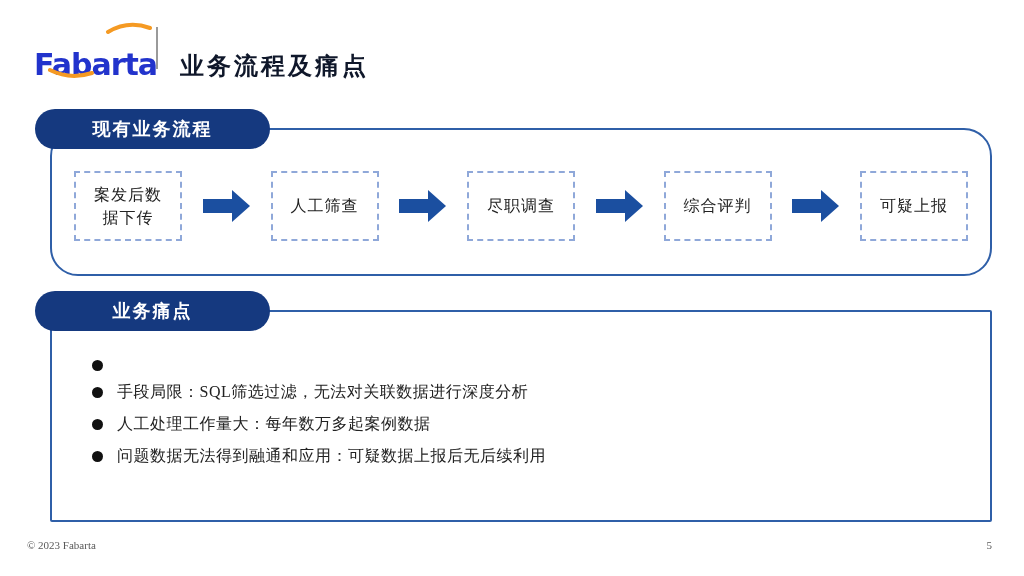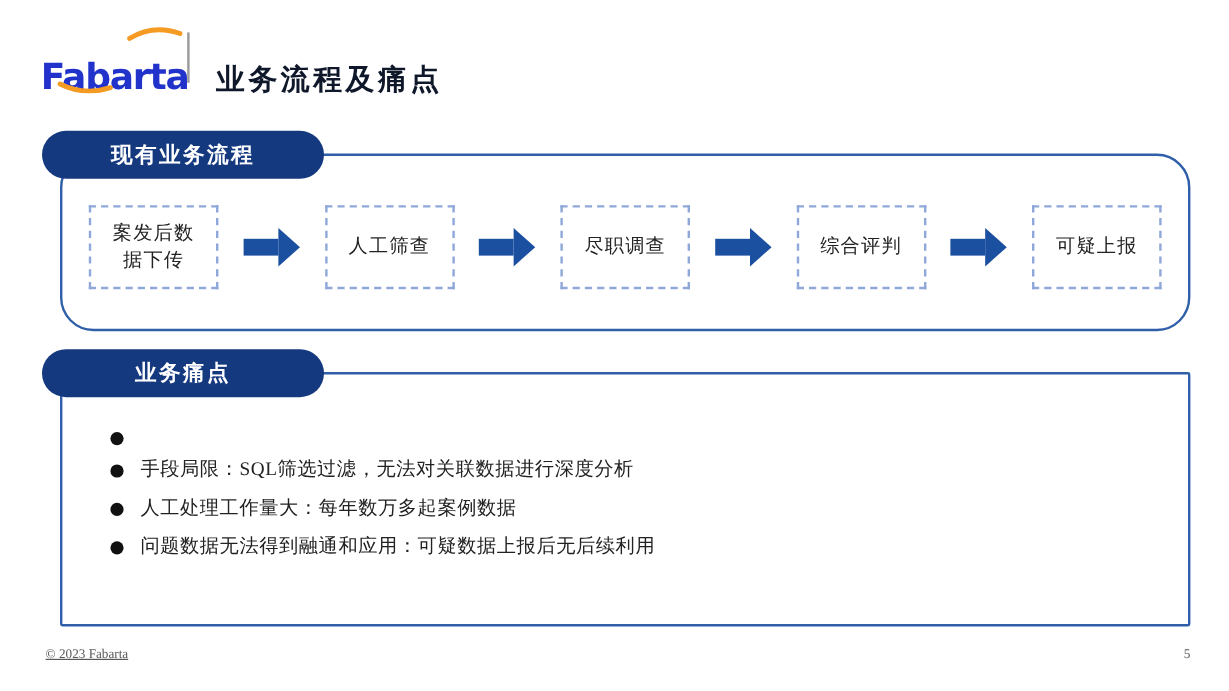--- a/index.html
+++ b/index.html
@@ -78,21 +78,21 @@
     display:flex;align-items:flex-start;margin-bottom:10px;
     font-size:16px;line-height:22px;letter-spacing:0.5px;color:#222;
   }
   .bullet-dot{
     flex:0 0 auto;width:11px;height:11px;border-radius:50%;
     background:#111;margin:6px 14px 0 0;
   }
 
   
   .footer-copyright{
-    position:absolute;left:38px;top:539px;font-size:11px;color:var(--footer);text-decoration:underline;
+    position:absolute;left:27px;top:539px;font-size:11px;color:var(--footer);
   }
   .page-number{
     position:absolute;right:32px;top:539px;font-size:11px;color:var(--footer);
   }
 </style>
 </head>
 <body>
 
 <div class="canvas">
 

